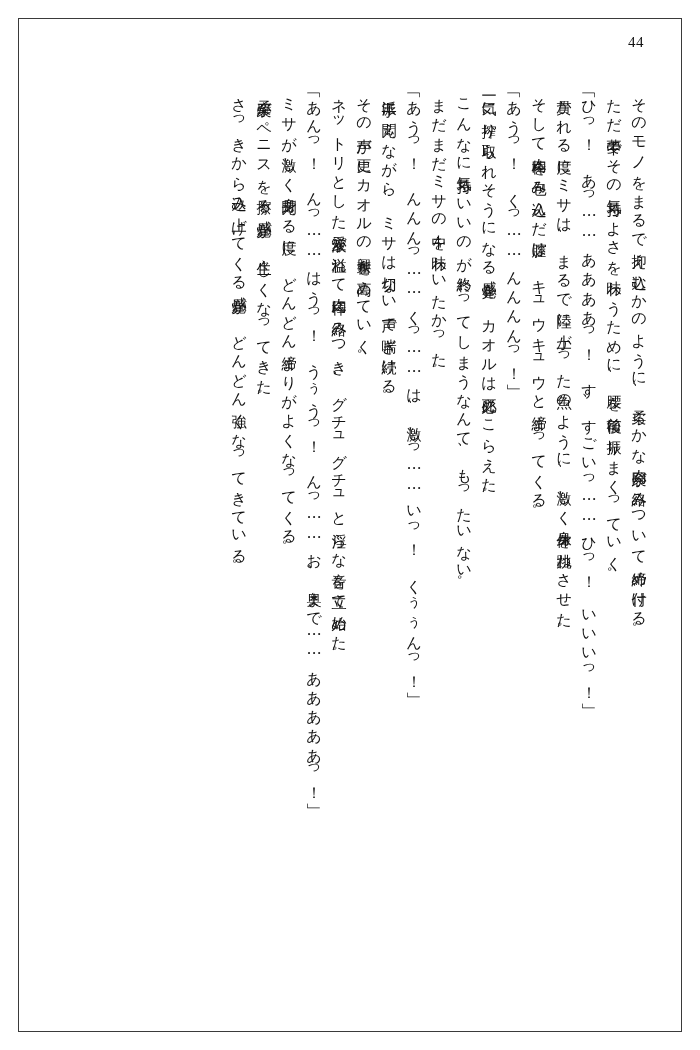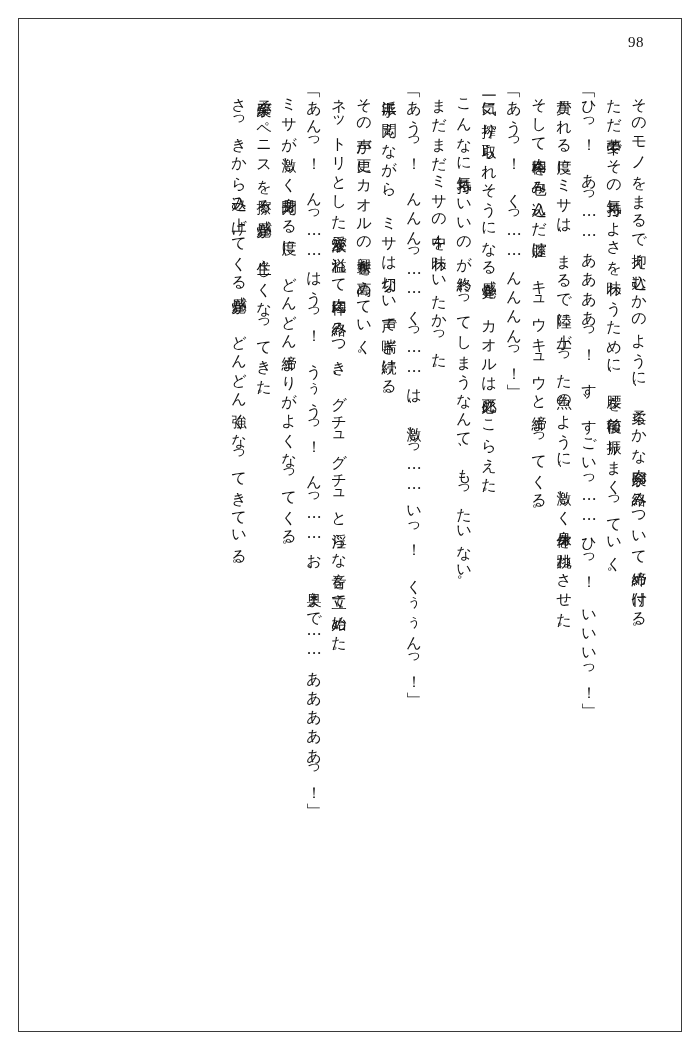--- a/index.html
+++ b/index.html
@@ -58,21 +58,21 @@
     flex: 0 0 25px;
     white-space: nowrap;
     overflow: visible;
   }
 </style>
 </head>
 <body>
 
 <div class="page">
   <div class="page-frame"></div>
-  <div class="page-number">98</div>
+  <div class="page-number">44</div>
   <div class="text-body">
     <div class="vline">そのモノをまるで抑え込むかのように、柔らかな肉襞が絡みついて締め付ける。</div>
     <div class="vline">ただ夢中でその気持ちよさを味わうために、腰を前後に振りまくっていく。</div>
     <div class="vline">「ひっ！　あっ……ああああっ！　す、すごいっ……ひっ！　いいいっ！」</div>
     <div class="vline">貫かれる度にミサは、まるで陸に上がった魚のように、激しく身体を跳ねさせた。</div>
     <div class="vline">そして肉棒を包み込んだ膣は、キュウキュウと締まってくる。</div>
     <div class="vline">「あうっ！　くっ……んんんんっ！」</div>
     <div class="vline">一気に搾り取られそうになる感覚を、カオルは必死にこらえた。</div>
     <div class="vline">こんなに気持ちいいのが終わってしまうなんて、もったいない。</div>
     <div class="vline">まだまだミサの中を味わいたかった。</div>

